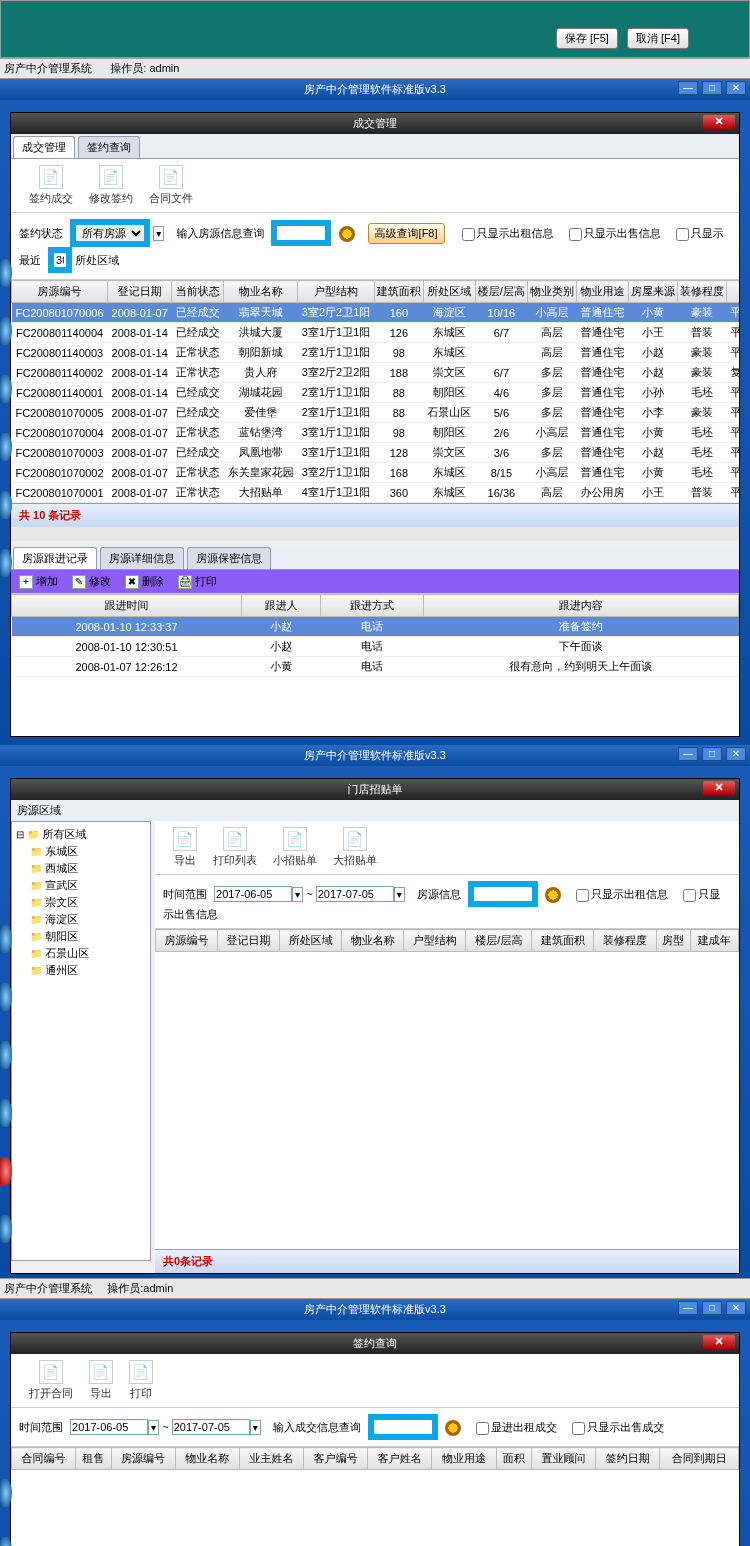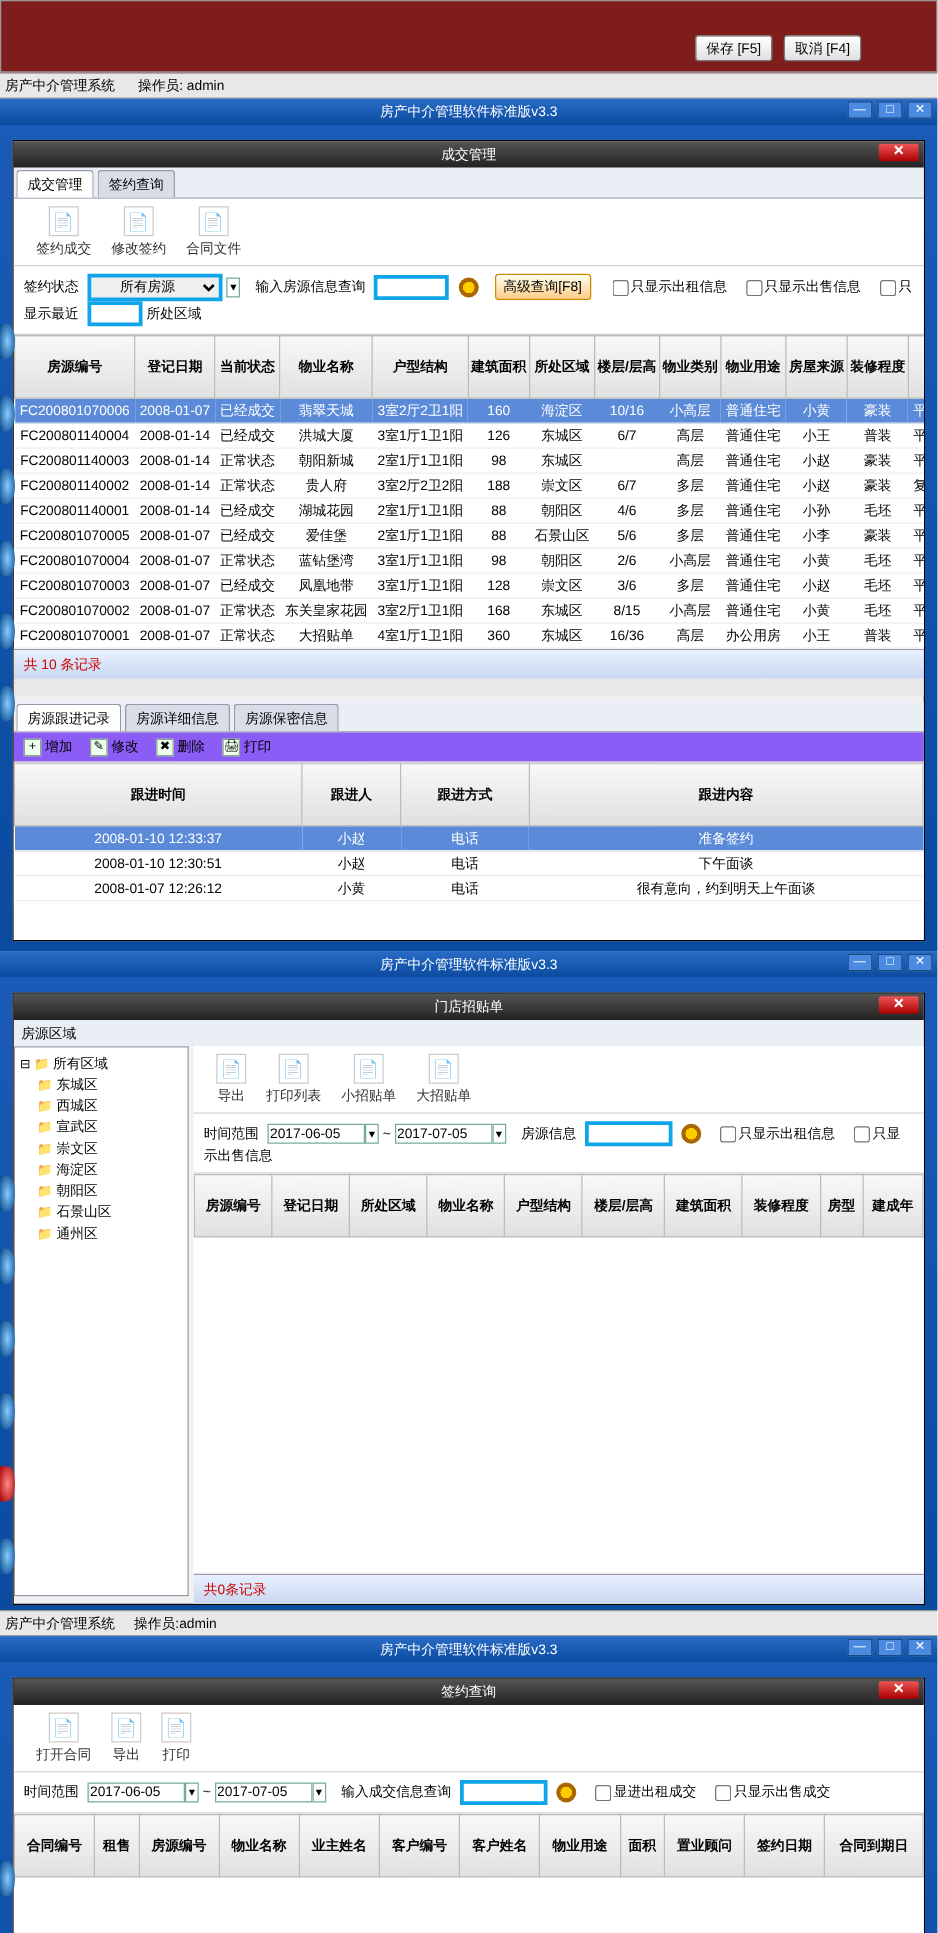--- a/index.html
+++ b/index.html
@@ -1,47 +1,47 @@
 <!DOCTYPE html>
 <html><head>
 <meta charset="utf-8">
 <style>
 *{margin:0;padding:0;box-sizing:border-box;font-family:"SimSun","宋体",sans-serif;font-size:11px}
 body{background:#fff;width:750px}
-.top-dialog{background:#7f1d1d;border:1px solid #999;height:58px;position:relative}
+.top-dialog{background:#0f766e;border:1px solid #999;height:58px;position:relative}
 .top-dialog .btns{position:absolute;right:60px;bottom:8px}
 .btn{display:inline-block;padding:2px 8px;border:1px solid #7a7a7a;background:linear-gradient(#fff,#e0e0e0);border-radius:3px;cursor:pointer;margin-left:6px}
 .status-bar{background:#e8e8e8;border-top:1px solid #999;border-bottom:1px solid #999;padding:2px 4px;font-size:11px}
 .win-outer{background:linear-gradient(#3a7bd5,#0a5bc8);padding:0;position:relative}
 .win-title{background:linear-gradient(#2a6bc5,#0a4ba0);color:#fff;text-align:center;padding:3px 0;font-size:11px;position:relative}
 .win-ctrl{position:absolute;right:4px;top:2px}
 .win-ctrl span{display:inline-block;width:20px;height:14px;background:#4a8ae0;border:1px solid #1a4a80;color:#fff;text-align:center;line-height:12px;font-size:10px;margin-left:1px;cursor:pointer}
 .win-body{background:linear-gradient(#1a5bb8,#0a4ba0);padding:12px 10px 8px}
 .inner-win{background:#f0f0f0;border:1px solid #000}
 .inner-title{background:linear-gradient(#555,#222);color:#fff;text-align:center;padding:3px 0;position:relative;font-size:11px}
 .close-x{position:absolute;right:4px;top:2px;background:linear-gradient(#e55,#a00);color:#fff;width:32px;height:14px;text-align:center;line-height:12px;border-radius:2px;cursor:pointer;font-weight:bold}
 .tabs{background:#eaeef5;border-bottom:1px solid #99a;padding:2px 2px 0}
 .tab{display:inline-block;padding:3px 8px;border:1px solid #99a;border-bottom:none;background:#d8dde8;margin-right:0;cursor:pointer;border-radius:3px 3px 0 0;font-size:11px}
 .tab.active{background:#fff}
 .toolbar{background:#fff;padding:6px 10px;border-bottom:1px solid #ccc}
 .tool-btn{display:inline-block;text-align:center;margin:0 8px;cursor:pointer;vertical-align:top}
 .tool-btn .ico{width:24px;height:24px;margin:0 auto 2px;border:1px solid #ccc;background:#fff;display:flex;align-items:center;justify-content:center;font-size:14px}
 .tool-btn .lbl{font-size:11px;color:#333}
 .filter-bar{background:#fff;padding:6px 8px;border-bottom:1px solid #ccc}
 .filter-bar label{margin-right:4px}
-.filter-bar select,.filter-bar input[type=text]{border:3px solid #0ea5e9;padding:1px 19px;font-size:11px}
+.filter-bar select,.filter-bar input[type=text]{border:6px solid #0ea5e9;padding:1px 2px;font-size:11px}
 .filter-bar .adv-btn{display:inline-block;padding:2px 6px;background:linear-gradient(#ffe,#fc8);border:1px solid #c80;border-radius:3px;cursor:pointer;margin:0 6px}
 .filter-bar input[type=checkbox]{vertical-align:middle;margin:0 2px 0 8px}
 .key-ico{display:inline-block;width:16px;height:16px;background:radial-gradient(#fc0 40%,#a60 42%);border-radius:50%;vertical-align:middle;margin:0 4px;position:relative}
 .grid{width:100%;border-collapse:collapse;background:#fff}
-.grid th{background:linear-gradient(#f8f8f8,#e0e0e0);border:1px solid #bbb;padding:17px 2px;font-weight:bold;font-size:11px;white-space:nowrap}
+.grid th{background:linear-gradient(#f8f8f8,#e0e0e0);border:1px solid #bbb;padding:3px 2px;font-weight:normal;font-size:11px;white-space:nowrap}
 .grid td{border-bottom:1px solid #eee;padding:2px 4px;font-size:11px;white-space:nowrap;text-align:center}
 .grid tr.sel td{background:#5a8ad8;color:#fff}
 .grid-wrap{overflow-x:auto;background:#fff}
-.footer-bar{background:linear-gradient(#e8f0ff,#c8d8f0);padding:4px 8px;color:#c00;font-weight:normal;font-size:11px;border-top:1px solid #99a}
+.footer-bar{background:linear-gradient(#e8f0ff,#c8d8f0);padding:4px 8px;color:#c00;font-weight:bold;font-size:11px;border-top:1px solid #99a}
 .sub-tabs{background:#eaeef5;border-bottom:1px solid #99a;padding:2px 2px 0;margin-top:4px}
 .sub-toolbar{background:#8b5cf6;padding:4px 8px;border-bottom:1px solid #ccc}
 .sub-tool{display:inline-block;margin-right:14px;cursor:pointer}
 .sub-tool .mi{display:inline-block;width:14px;height:14px;border:1px solid #8a8;background:#efe;vertical-align:middle;margin-right:3px;text-align:center;line-height:12px;font-size:10px}
 .tree{background:#fff;border:1px solid #99a;padding:4px;font-size:11px;width:140px;float:left;height:440px}
 .tree .node{padding:1px 0 1px 14px;cursor:pointer}
 .tree .node::before{content:"📁 ";font-size:10px}
 .tree .root{padding-left:0}
 .tree .root::before{content:"⊟ 📁 "}
 .right-pane{margin-left:144px;background:#fff}

